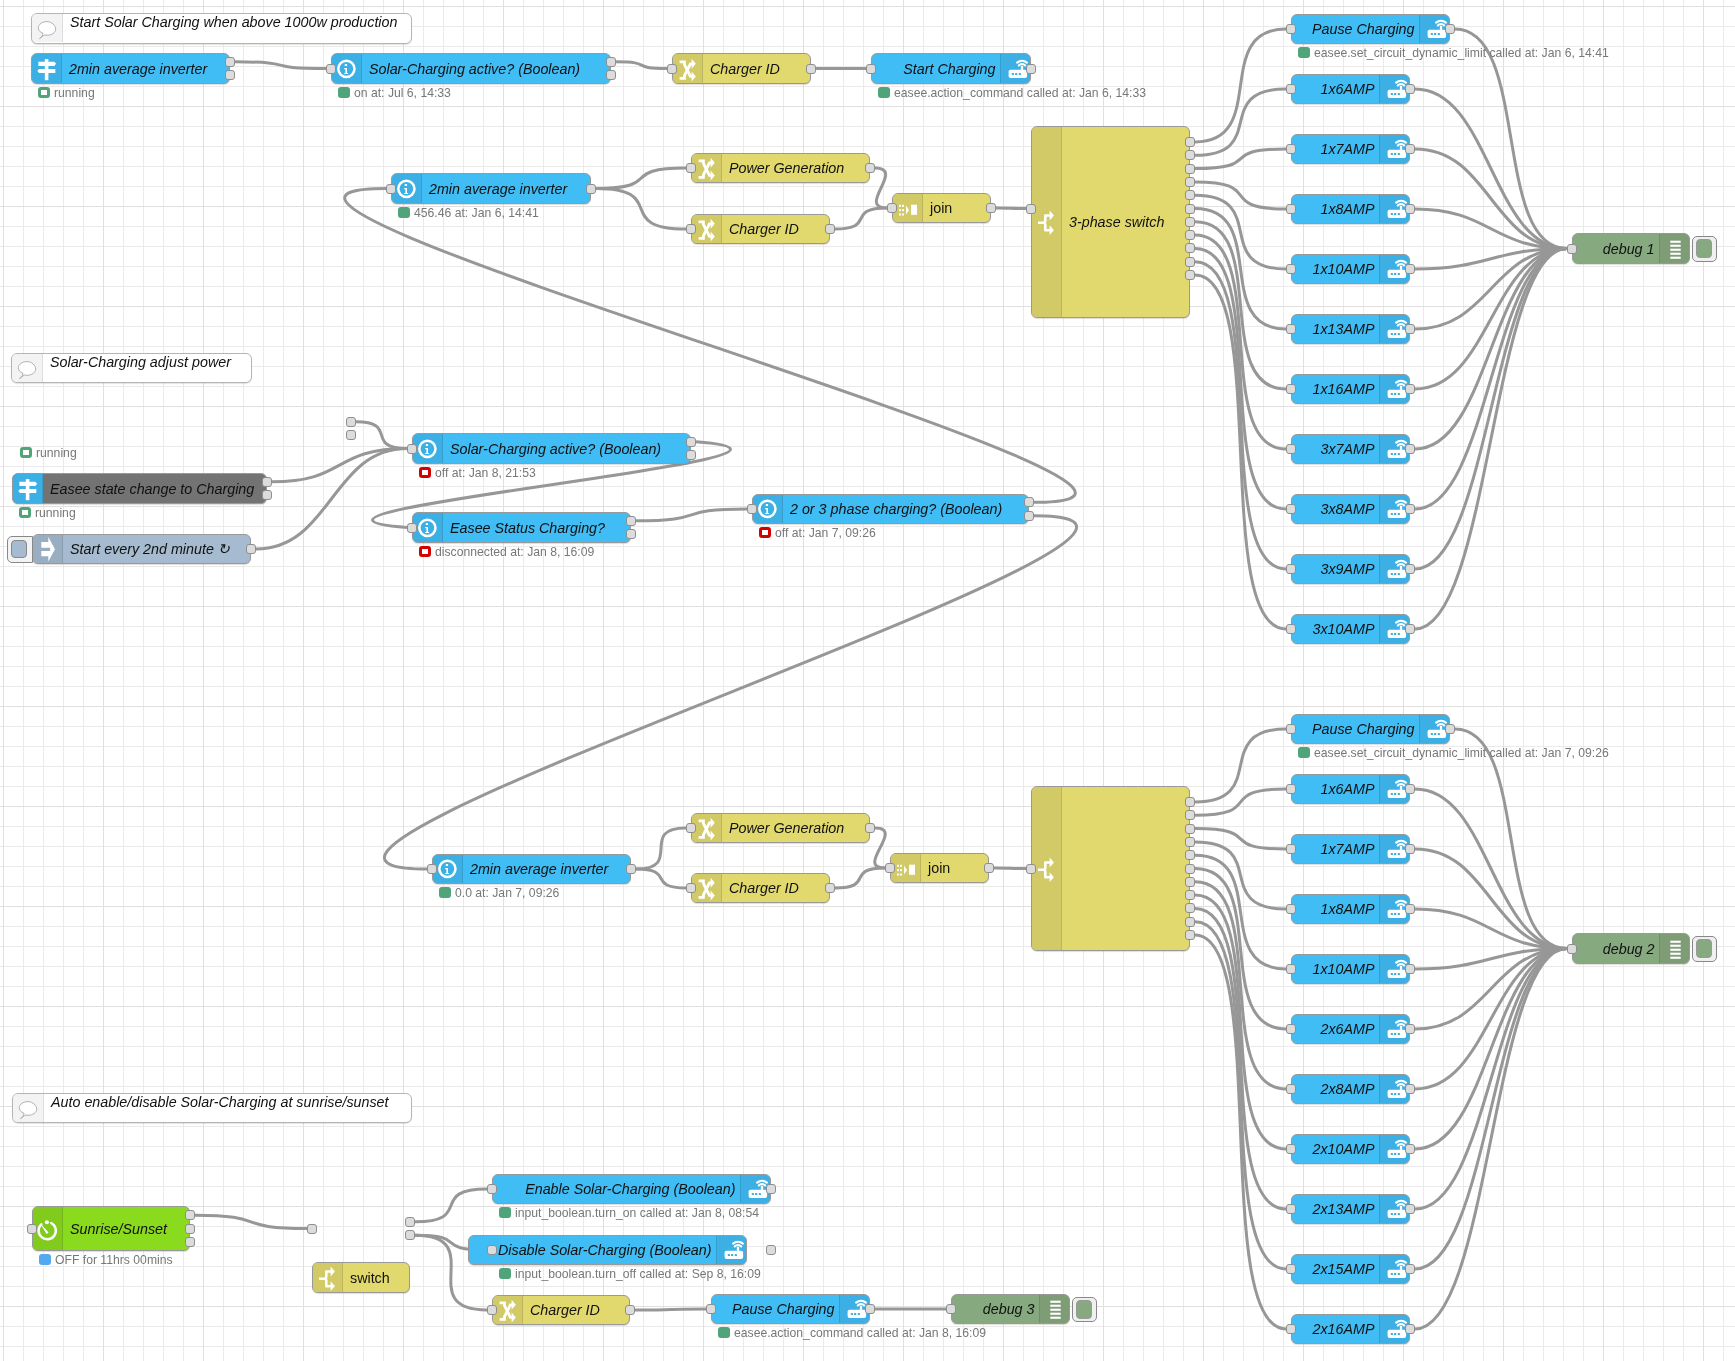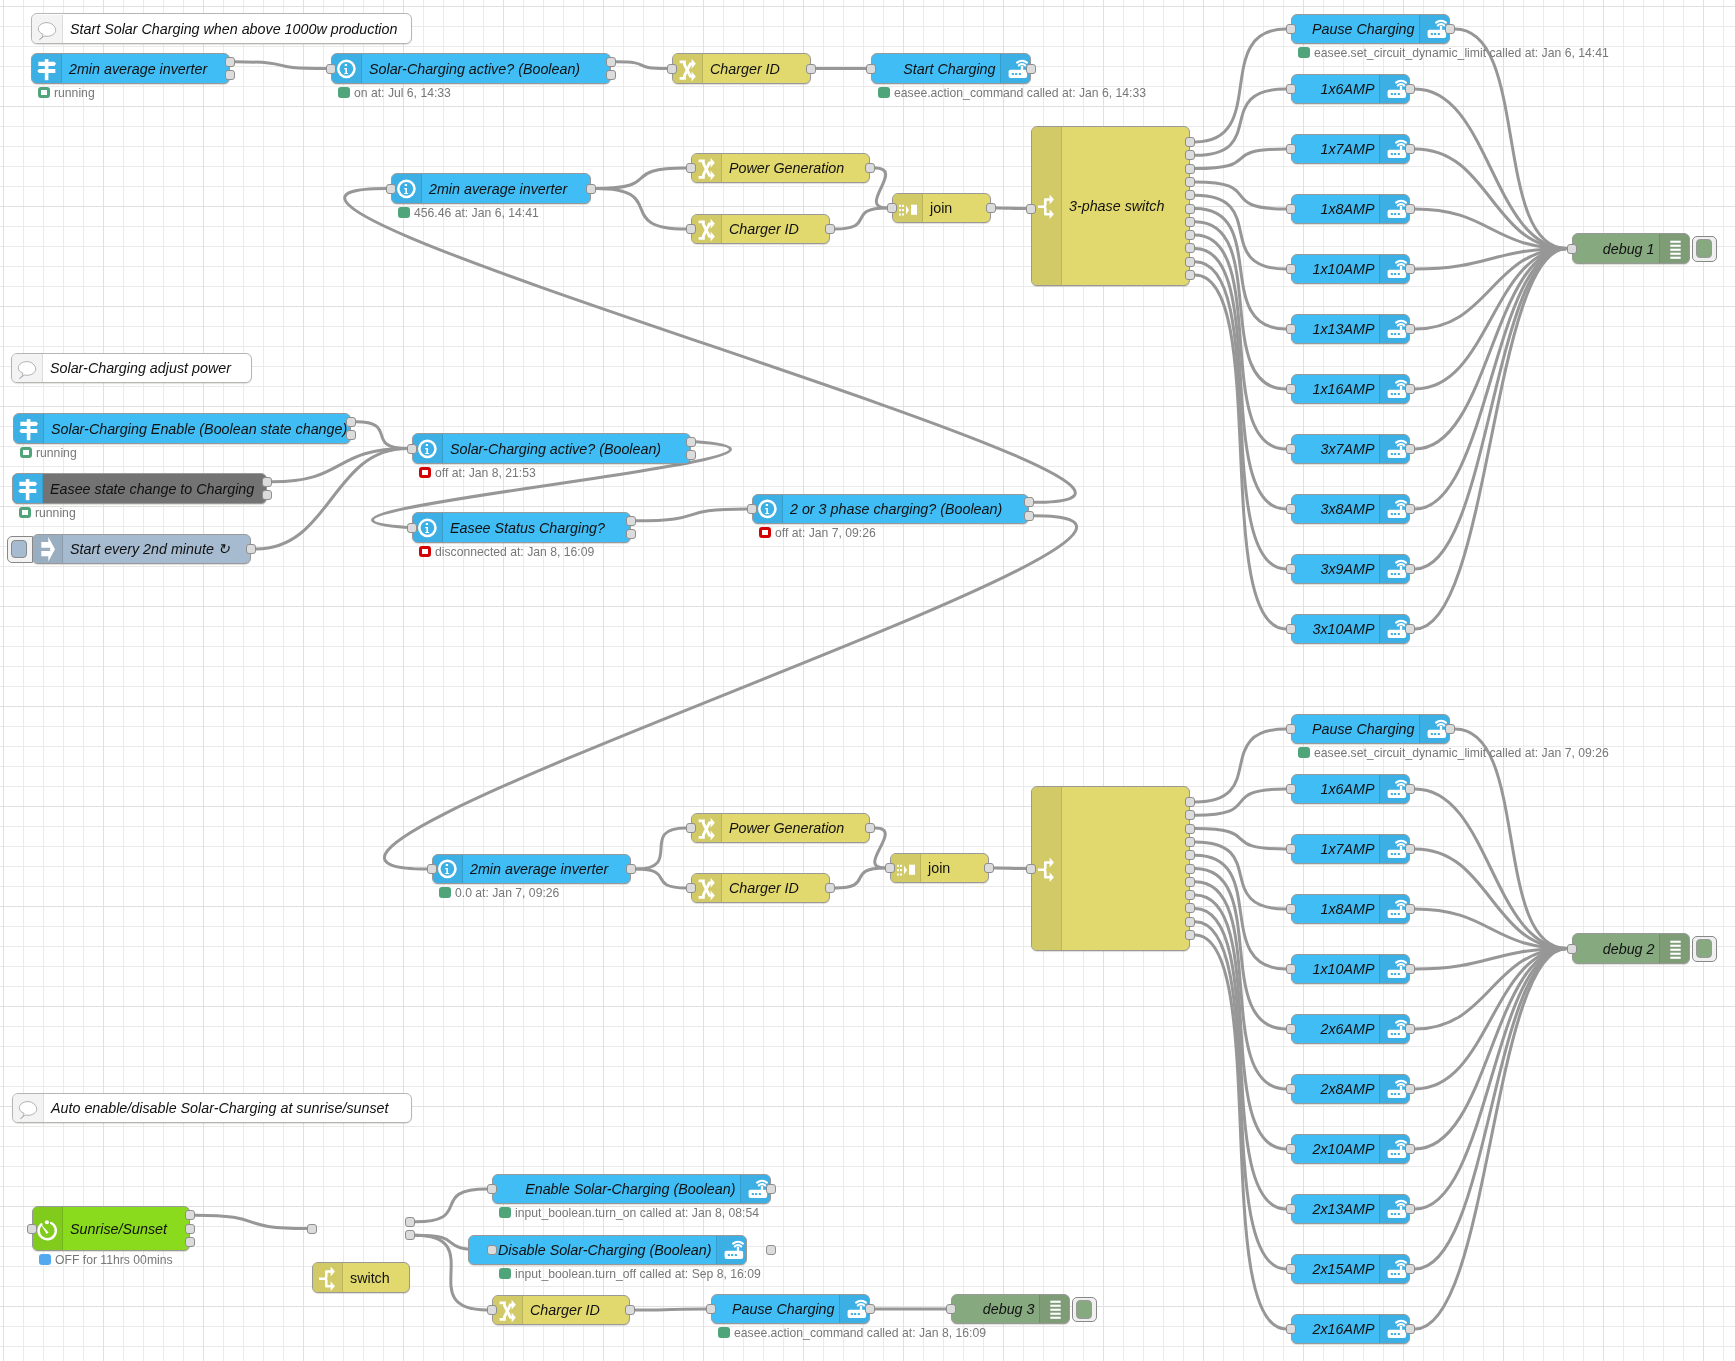--- a/index.html
+++ b/index.html
@@ -17,21 +17,21 @@
   .plain .lbl{font-style:normal;}
   .icobox{position:absolute;top:0;bottom:0;width:29px;display:flex;align-items:center;justify-content:center;}
   .ico-l{left:0;border-right:1px solid rgba(0,0,0,.10);border-radius:5px 0 0 5px;}
   .ico-r{right:0;border-left:1px solid rgba(0,0,0,.10);border-radius:0 5px 5px 0;}
   .port{position:absolute;width:10px;height:10px;box-sizing:border-box;border:1px solid #8e8e8e;
         border-radius:3px;background:#dcdcdc;}
   .status{position:absolute;white-space:nowrap;font-size:12.2px;color:#777;font-style:normal;line-height:1;}
   .status .dot{position:absolute;left:0;top:0;width:11.5px;height:11.5px;border-radius:3px;box-sizing:border-box;}
   .status .stx{position:absolute;left:16px;top:0;}
   .comment{position:absolute;box-sizing:border-box;border:1px solid #b5b5b5;border-radius:6px;background:#fff;
-        display:flex;align-items:center;box-shadow:0 1px 1px rgba(120,100,80,.18);}
+        display:flex;align-items:flex-start;box-shadow:0 1px 1px rgba(120,100,80,.18);}
   .comment .cico{width:30px;flex:0 0 30px;background:#f3f3f3;border-right:1px solid #ddd;border-radius:5px 0 0 5px;
         display:flex;align-items:center;justify-content:center;}
   .comment .ctext{flex:1;display:flex;align-items:center;padding-left:7px;font-style:italic;font-size:14.3px;color:#111;white-space:nowrap;}
   .btn{position:absolute;box-sizing:border-box;border:1px solid #999;background:#eee;}
 </style>
 </head>
 <body>
 
 <div id="canvas">
   <svg id="grid" width="1735" height="1361">
@@ -418,21 +418,21 @@
               <rect x="5" y="19.5" width="1.95" height="2"></rect>
               <rect x="8" y="19.5" width="1.95" height="2"></rect>
               <path d="M12.0 11.6 L15.1 16.0 L12.0 20.4 Z"></path>
               <rect x="17" y="10.7" width="6" height="10.1"></rect>
             </g>
           </svg>
         </div>
       </div>
       <div class="port" style="left: 887px; top: 203px;"></div>
       <div class="port" style="left: 986px; top: 203px;"></div>
-      <div class="node" style="left: 1031px; top: 126px; width: 159px; height: 160px; background: rgb(226, 217, 110);">
+      <div class="node" style="left: 1031px; top: 126px; width: 159px; height: 192px; background: rgb(226, 217, 110);">
         <div class="lbl lbl-l">3-phase switch</div>
         <div class="icobox ico-l" style="background: rgb(210, 202, 102);">
           <svg width="28" height="28" viewBox="0 0 28 28">
             <g fill="none" stroke="#ffffff" stroke-width="2.6" stroke-linecap="butt" stroke-linejoin="round">
               <path d="M5.0 14.8 H10.6 C12.6 14.8 12.3 12.4 12.3 10.2 V7.5 H17.4"></path>
               <path d="M10.6 14.8 C12.6 14.8 12.3 17.2 12.3 19.4 V22.2 H17.4"></path>
             </g>
             <path d="M16.6 2.6 L20.9 7.5 L16.6 12.4 Z" fill="#ffffff"></path>
             <path d="M16.6 17.3 L20.9 22.2 L16.6 27.1 Z" fill="#ffffff"></path>
           </svg>
@@ -640,30 +640,20 @@
               <rect x="9.3" y="13.7" width="10.4" height="2.1"></rect>
               <rect x="9.3" y="17.7" width="10.4" height="2.1"></rect>
               <rect x="9.3" y="21.7" width="10.4" height="2.1"></rect>
             </g>
           </svg>
         </div>
       </div>
       <div class="port" style="left: 1567px; top: 243.5px;"></div>
       <div class="btn" style="left: 1691.5px; top: 235.5px; width: 25.2px; height: 26px; border-radius: 5px; background: rgb(240, 240, 240); border-color: rgb(136, 136, 136);"></div>
       <div class="btn" style="left: 1696.3px; top: 239.3px; width: 15.8px; height: 18.3px; border-radius: 4px; background: rgb(135, 169, 128); border-color: rgb(153, 153, 153);"></div>
-      <div class="node" style="left: 13px; top: 413px; width: 338px; height: 31px; background: rgb(65, 189, 245);">
-        <div class="lbl lbl-l">Solar-Charging Enable (Boolean state change)</div>
-        <div class="icobox ico-l" style="background: rgb(60, 176, 228);">
-          <svg width="28" height="28" viewBox="0 0 28 28">
-            <rect x="11.8" y="4.1" width="3.6" height="21.1" fill="#ffffff"></rect>
-            <path d="M5.4 6.8 H21.3 L23.1 8.85 L21.3 10.9 H5.4 Z" fill="#ffffff"></path>
-            <path d="M22.3 14.1 H6.1 L4.3 16.0 L6.1 17.9 H22.3 Z" fill="#ffffff"></path>
-          </svg>
-        </div>
-      </div>
       <div class="port" style="left: 346px; top: 416.85px;"></div>
       <div class="port" style="left: 346px; top: 430.15px;"></div>
       <div class="status" style="left: 20px; top: 446.6px; height: 12px;">
         <span class="dot" style="border: 3.2px solid rgb(79, 164, 122); background: rgb(255, 255, 255);"></span>
         <span class="stx">running</span>
       </div>
       <div class="node" style="left: 12px; top: 473px; width: 255px; height: 31px; background: #737373;">
         <div class="lbl lbl-l">Easee state change to Charging</div>
         <div class="icobox ico-l" style="background: rgb(60, 176, 228);">
           <svg width="28" height="28" viewBox="0 0 28 28">

